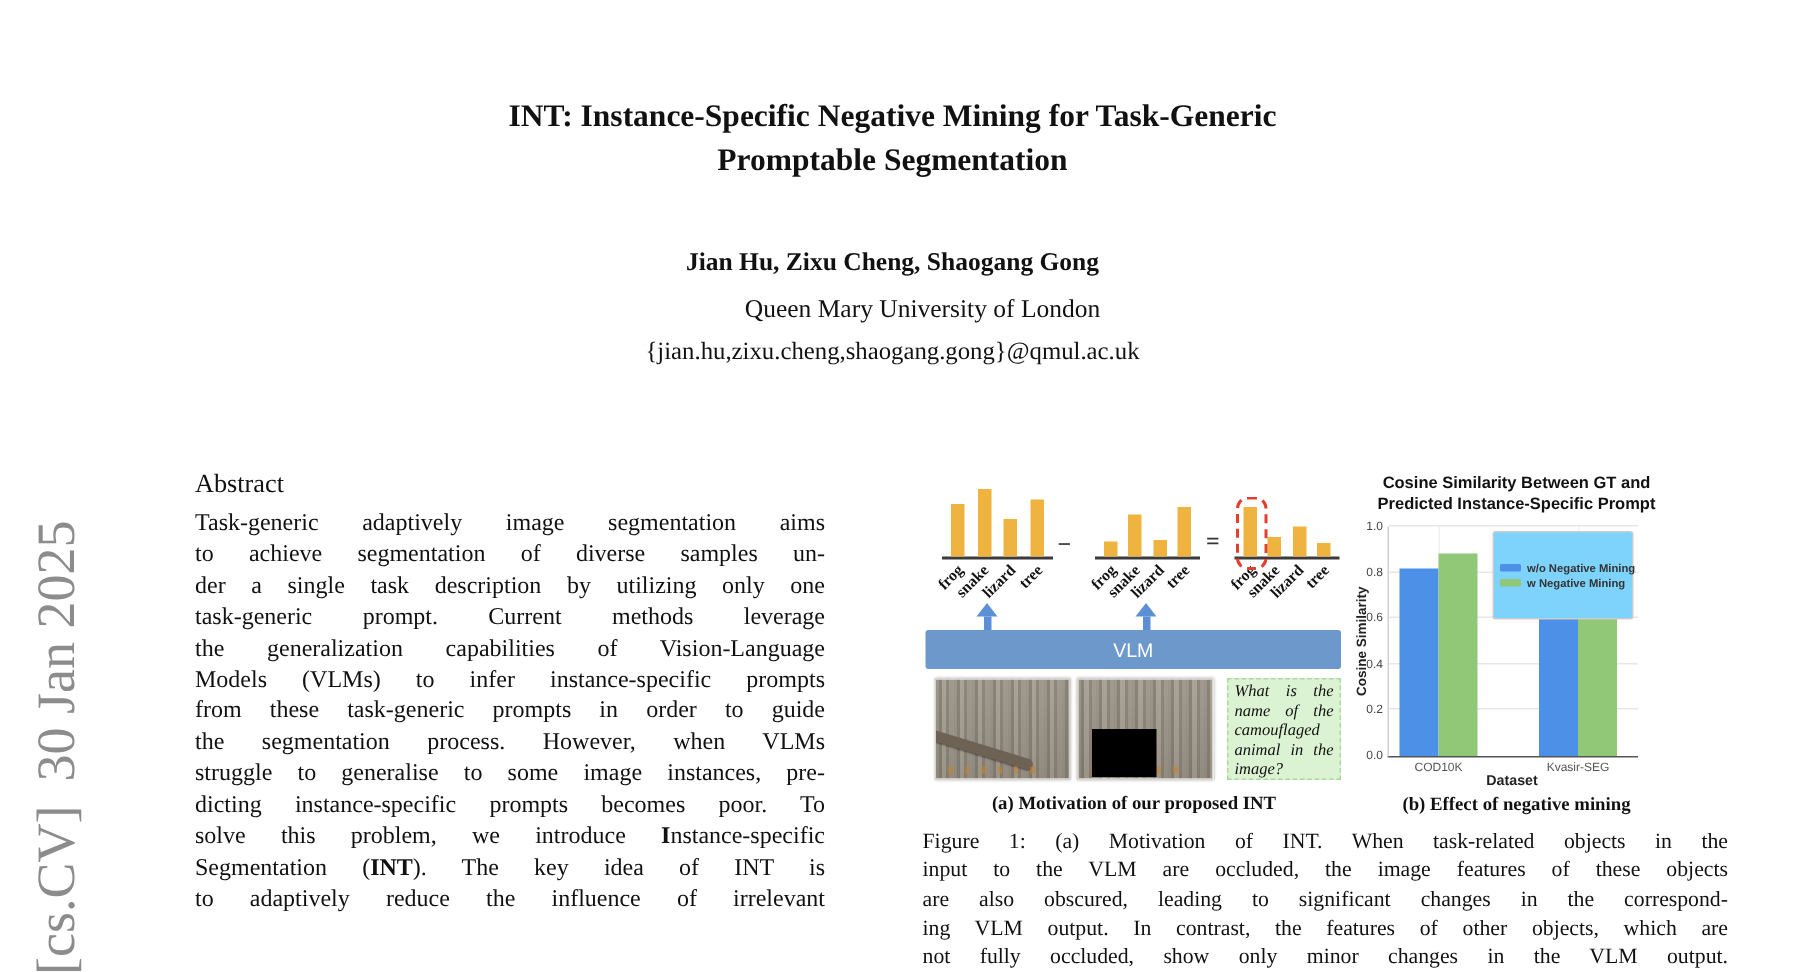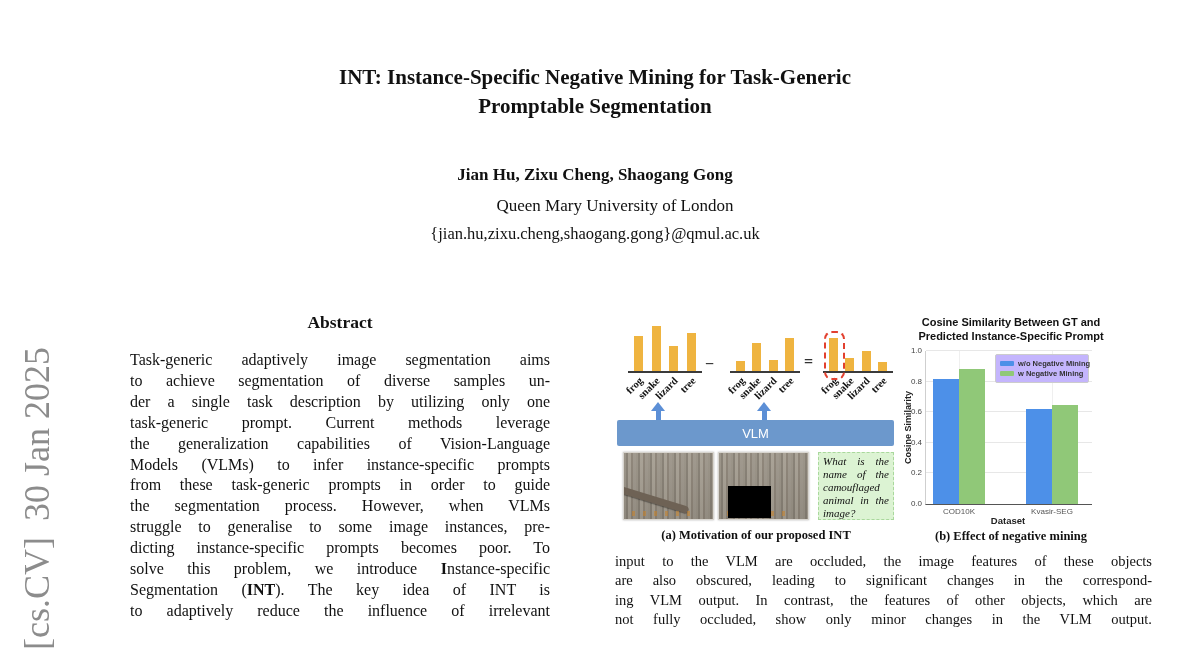--- a/index.html
+++ b/index.html
@@ -13,21 +13,21 @@
 
   
   .hdr{position:absolute;left:0;width:1190px;text-align:center;}
   .title{top:63px;font-size:21px;font-weight:bold;line-height:29px;}
   .authors{top:165px;font-size:17px;font-weight:bold;}
   .affil{top:196px;font-size:17px;padding-left:20px;}
   .email{top:224px;font-size:16.5px;}
 
   
   .leftcol{position:absolute;left:130px;top:312px;width:420px;}
-  .abs-head{text-align:center;font-weight:bold;font-size:17.5px;margin-bottom:17px;}
+  .abs-head{font-weight:normal;font-size:17.5px;margin-bottom:6px;}
   .abs-line{font-size:16px;line-height:20.9px;text-align:justify;text-align-last:justify;white-space:normal;}
   .abs-line b{font-weight:bold;}
 
   
   .mini{position:absolute;height:48px;}
   .bars{position:absolute;left:0;bottom:0;width:100%;height:46px;display:flex;align-items:flex-end;
         justify-content:space-between;padding:0 6px;box-sizing:border-box;border-bottom:2px solid #3b3b3b;}
   .mbar{width:9px;}
   .mlabels{position:absolute;left:0;top:48px;width:100%;height:30px;}
   .mlabel{position:absolute;top:2px;width:38px;text-align:right;font-size:10.5px;font-weight:bold;
@@ -71,22 +71,22 @@
   .ytick{position:absolute;left:-30px;width:26px;text-align:right;font-size:8px;color:#444;
          font-family:"Liberation Sans",sans-serif;}
   .xtick{position:absolute;top:156px;width:80px;text-align:center;font-size:8px;color:#555;
          font-family:"Liberation Sans",sans-serif;}
   .bbar{position:absolute;bottom:0;width:26px;}
   .figb-xlabel{position:absolute;left:925px;top:515px;width:166px;text-align:center;font-size:9.5px;
                font-weight:bold;font-family:"Liberation Sans",sans-serif;color:#222;}
   .figb-ylabel{position:absolute;left:866px;top:422px;width:84px;height:11px;text-align:center;
                transform:rotate(-90deg);font-size:9px;font-weight:bold;color:#222;
                font-family:"Liberation Sans",sans-serif;}
-  .legend{position:absolute;right:3px;top:3px;width:94px;background:#c4b5fd;border:1px solid #ccc;
-          border-radius:2px;padding:3px 4px;box-sizing:border-box;}
+  .legend{position:absolute;right:3px;top:3px;width:94px;background:#7dd3fc;border:1px solid #ccc;
+          border-radius:2px;padding:18px 4px;box-sizing:border-box;}
   .leg-row{display:flex;align-items:center;margin:1px 0;}
   .leg-swatch{width:14px;height:5px;border-radius:1px;margin-right:4px;flex:0 0 auto;}
   .leg-label{font-size:7.5px;font-weight:bold;color:#333;font-family:"Liberation Sans",sans-serif;
              white-space:nowrap;}
 
   
   .figcap{position:absolute;left:615px;top:552px;width:537px;}
   .cap-line{font-size:14.5px;line-height:19.3px;text-align:justify;text-align-last:justify;}
 </style>
 </head>
@@ -237,20 +237,21 @@
           </div>
         </div>
       </div>
 
     <div class="figb-xlabel">Dataset</div>
     <div class="figb-ylabel">Cosine Similarity</div>
 
     <div class="subcap" style="left:905px;top:529px;width:212px;text-align:center;">(b) Effect of negative mining</div>
 
     <div class="figcap">
+        <div class="cap-line"><span>Figure 1: (a) Motivation of INT. When task-related objects in the</span></div>
         <div class="cap-line"><span>input to the VLM are occluded, the image features of these objects</span></div>
         <div class="cap-line"><span>are also obscured, leading to significant changes in the correspond-</span></div>
         <div class="cap-line"><span>ing VLM output. In contrast, the features of other objects, which are</span></div>
         <div class="cap-line"><span>not fully occluded, show only minor changes in the VLM output.</span></div>
       </div>
   </div>
 
 </div>
 
 </body></html>

